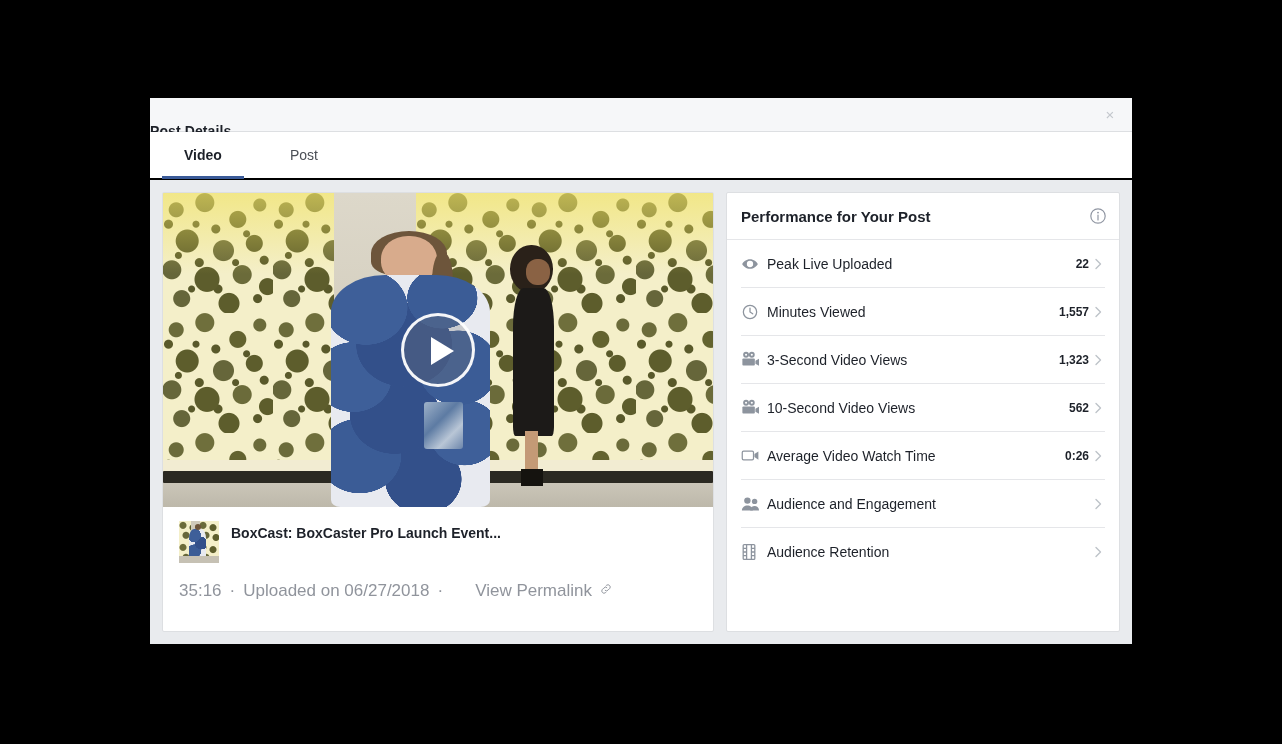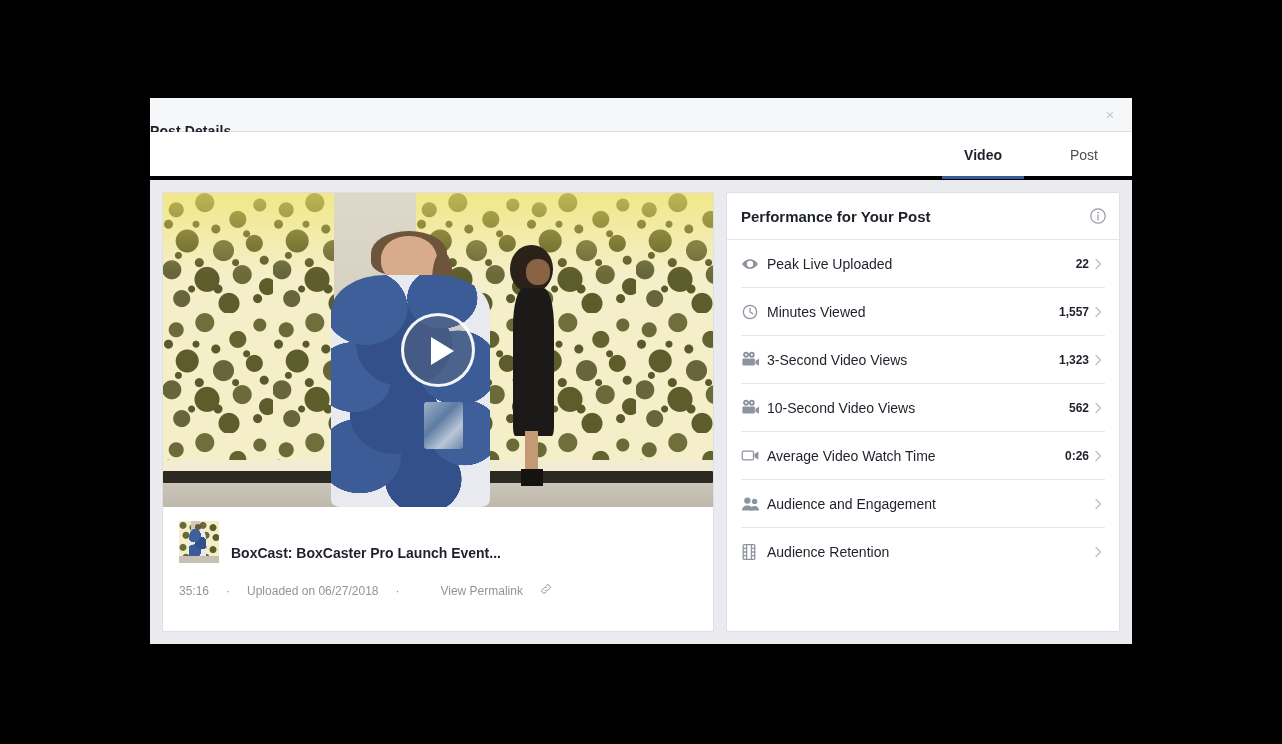--- a/index.html
+++ b/index.html
@@ -50,23 +50,23 @@
     background: none; border: none;
     padding: 0;
     font-family: "Liberation Sans", sans-serif;
   }
 
   
   #tabbar {
     position: relative;
     height: 48px;
     background: #ffffff;
-    border-bottom: 4px solid #000000;
-    display: flex;
-    justify-content: flex-end;
+    border-bottom: 2px solid #000000;
+    display: flex;
+    justify-content: flex-start;
     align-items: flex-start;
     flex: 0 0 auto;
   }
   .tab {
     position: relative;
     height: 47px;
     padding: 15px 34px 0 34px;
     font-size: 14px;
     color: #4b4f56;
     cursor: pointer;
@@ -273,21 +273,21 @@
     position: absolute;
     left: 27px; top: 21px;
     border-style: solid;
     border-width: 14px 0 14px 23px;
     border-color: transparent transparent transparent #fff;
   }
 
   
   #caption-row {
     display: flex;
-    align-items: flex-end;
+    align-items: flex-start;
     gap: 12px;
     padding: 14px 16px 0 16px;
   }
   #caption-thumb {
     width: 40px; height: 42px;
     flex: 0 0 40px;
     position: relative;
     overflow: hidden;
     background: #f4efc9;
   }
@@ -325,26 +325,26 @@
   #video-title {
     font-size: 14px;
     font-weight: bold;
     color: #1d2129;
     line-height: 20px;
     padding-top: 2px;
     cursor: pointer;
   }
   #video-meta {
     padding: 20px 16px 0 16px;
-    font-size: 12px;
+    font-size: 17px;
     color: #90949c;
     line-height: 16px;
     display: flex;
     align-items: center;
-    gap: 17px;
+    gap: 8px;
     flex-wrap: wrap;
   }
   #video-meta .sep { color: #90949c; }
   #permalink-link { color: #90949c; cursor: pointer; margin-left: 24px; }
   #permalink-icon { display: inline-block; color: #90949c; font-size: 12px; }
 
   
   #performance-card {
     flex: 1 1 auto;
     display: flex;

